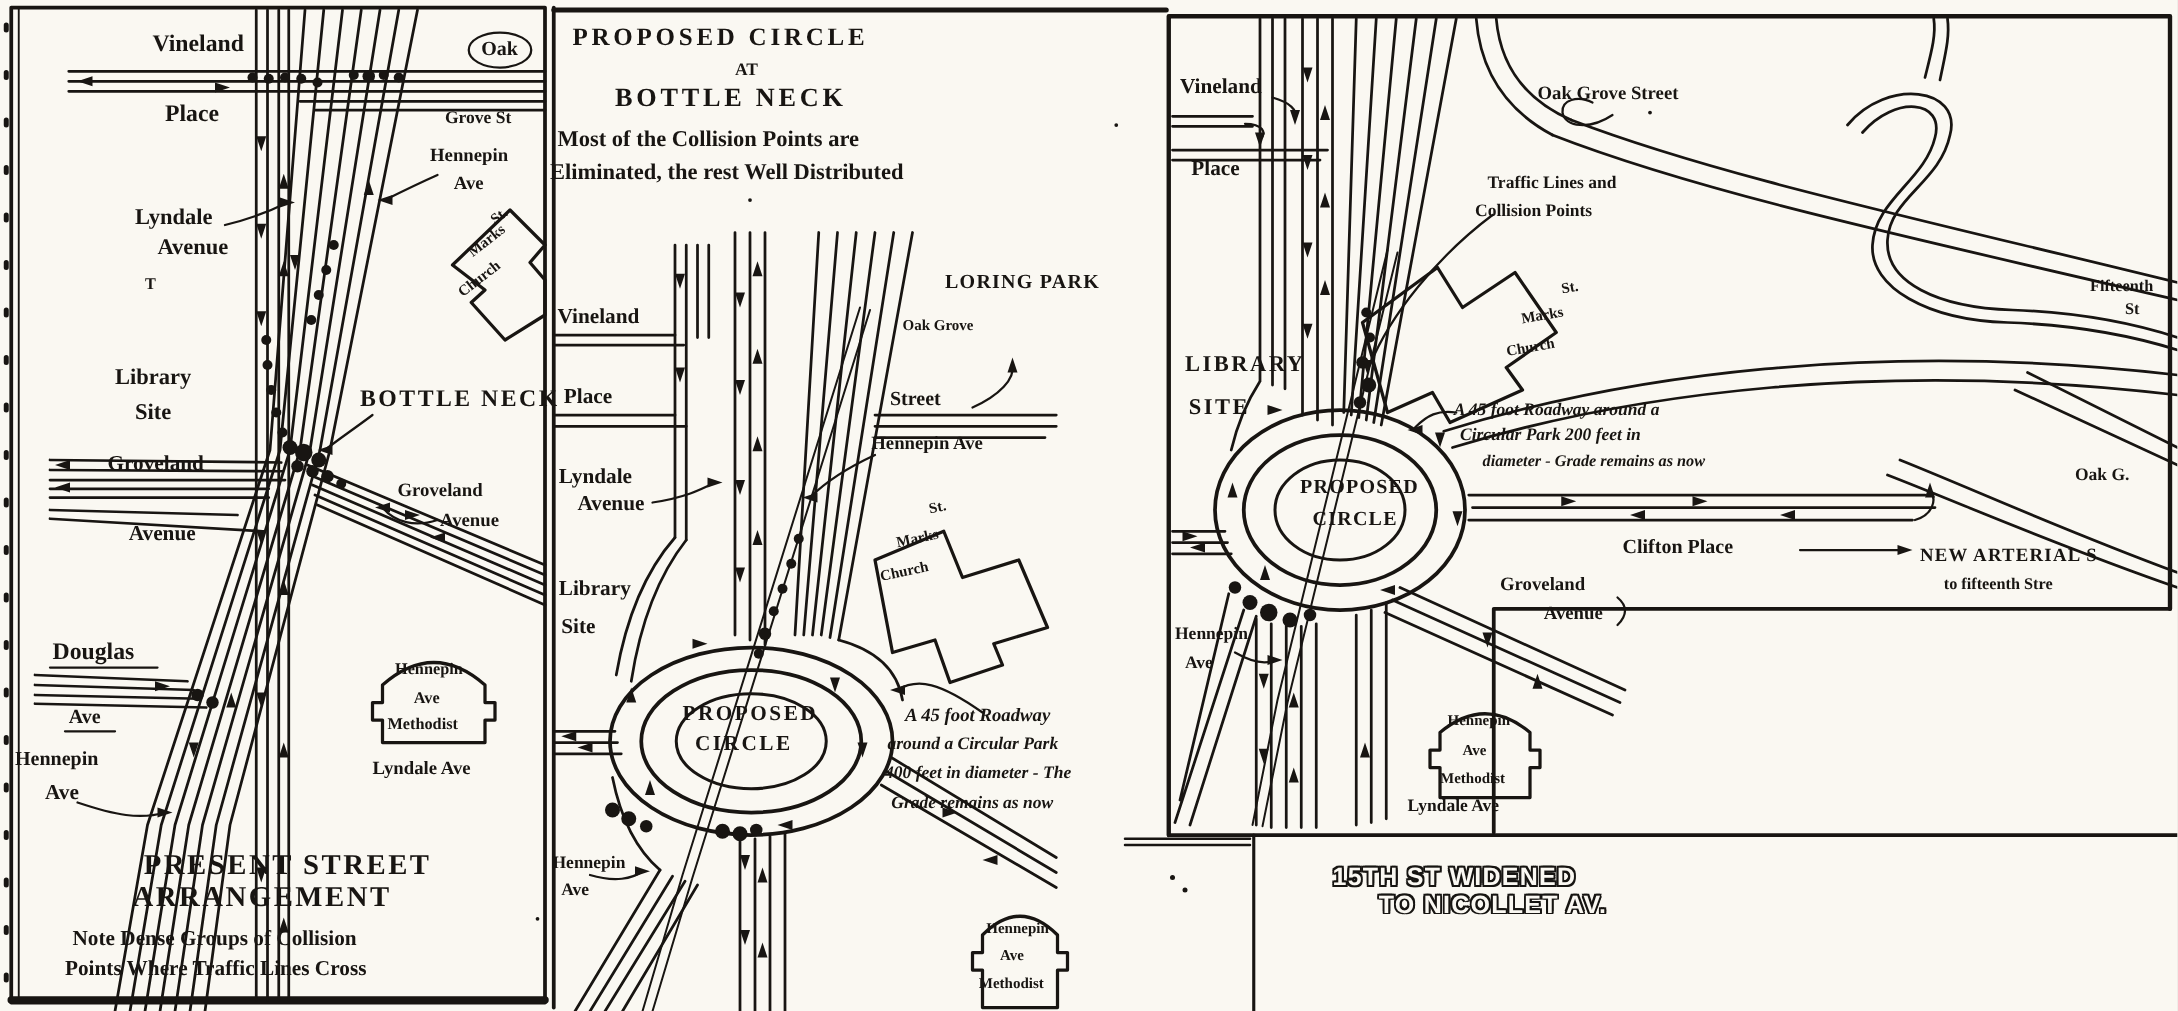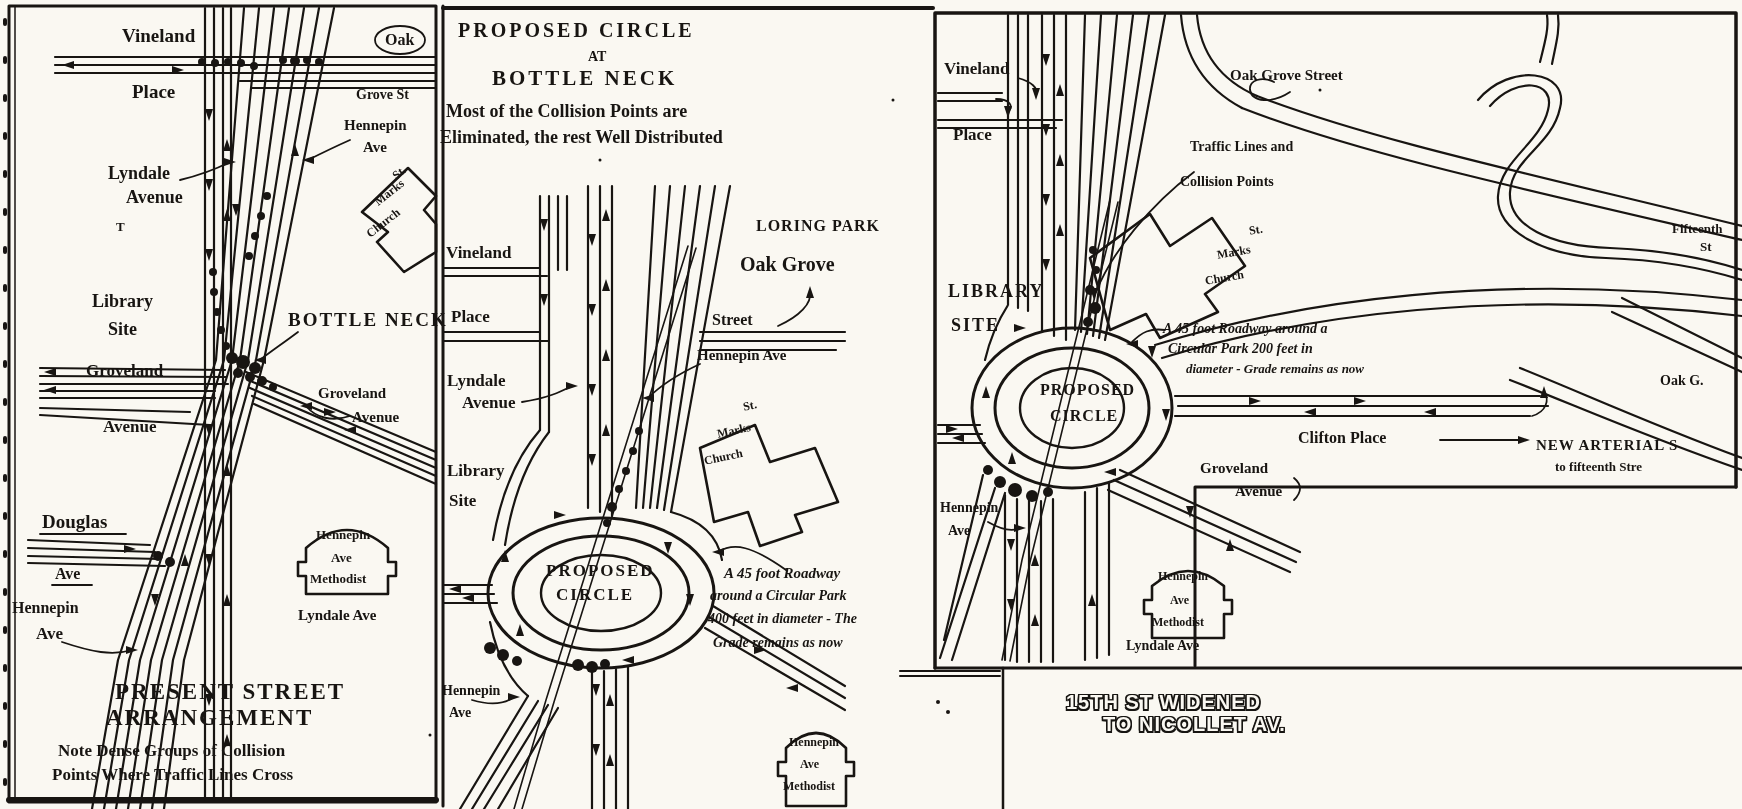--- a/index.html
+++ b/index.html
@@ -259,21 +259,21 @@
       <span class="lbl" style="left: 58px; top: 742px; font-size: 17px;">Note Dense Groups of Collision</span>
       <span class="lbl" style="left: 52px; top: 766px; font-size: 17px;">Points Where Traffic Lines Cross</span>
       <span class="lbl" style="left: 458px; top: 20px; font-size: 20px; letter-spacing: 3px;">PROPOSED CIRCLE</span>
       <span class="lbl" style="left: 588px; top: 50px; font-size: 14px;">AT</span>
       <span class="lbl" style="left: 492px; top: 68px; font-size: 21px; letter-spacing: 3px;">BOTTLE NECK</span>
       <span class="lbl" style="left: 446px; top: 102px; font-size: 18px;">Most of the Collision Points are</span>
       <span class="lbl" style="left: 440px; top: 128px; font-size: 18px;">Eliminated, the rest Well Distributed</span>
       <span class="lbl" style="left: 446px; top: 244px; font-size: 17px;">Vineland</span>
       <span class="lbl" style="left: 451px; top: 308px; font-size: 17px;">Place</span>
       <span class="lbl" style="left: 756px; top: 218px; font-size: 16px; letter-spacing: 1px;">LORING PARK</span>
-      <span class="lbl" style="left: 740px; top: 254px; font-size: 20px;">Oak Grove</span>
+      <span class="lbl" style="left: 722px; top: 254px; font-size: 12px;">Oak Grove</span>
       <span class="lbl" style="left: 712px; top: 312px; font-size: 16px;">Street</span>
       <span class="lbl" style="left: 697px; top: 348px; font-size: 15px;">Hennepin Ave</span>
       <span class="lbl" style="left: 447px; top: 372px; font-size: 17px;">Lyndale</span>
       <span class="lbl" style="left: 462px; top: 394px; font-size: 17px;">Avenue</span>
       <span class="lbl" style="left: 447px; top: 462px; font-size: 17px;">Library</span>
       <span class="lbl" style="left: 449px; top: 492px; font-size: 17px;">Site</span>
       <span class="lbl" style="left: 742px; top: 401px; font-size: 12px; transform: rotate(-12deg);">St.</span>
       <span class="lbl" style="left: 716px; top: 428px; font-size: 12px; transform: rotate(-12deg);">Marks</span>
       <span class="lbl" style="left: 703px; top: 455px; font-size: 12px; transform: rotate(-12deg);">Church</span>
       <span class="lbl" style="left: 546px; top: 562px; font-size: 17px; letter-spacing: 2px;">PROPOSED</span>
@@ -284,21 +284,21 @@
       <span class="lbl i" style="left: 713px; top: 636px; font-size: 14px;">Grade remains as now</span>
       <span class="lbl" style="left: 442px; top: 684px; font-size: 14px;">Hennepin</span>
       <span class="lbl" style="left: 449px; top: 706px; font-size: 14px;">Ave</span>
       <span class="lbl" style="left: 789px; top: 736px; font-size: 12px;">Hennepin</span>
       <span class="lbl" style="left: 800px; top: 758px; font-size: 12px;">Ave</span>
       <span class="lbl" style="left: 783px; top: 780px; font-size: 12px;">Methodist</span>
       <span class="lbl" style="left: 944px; top: 60px; font-size: 17px;">Vineland</span>
       <span class="lbl" style="left: 953px; top: 126px; font-size: 17px;">Place</span>
       <span class="lbl" style="left: 1230px; top: 68px; font-size: 15px;">Oak Grove Street</span>
       <span class="lbl" style="left: 1190px; top: 140px; font-size: 14px;">Traffic Lines and</span>
-      <span class="lbl" style="left: 1180px; top: 163px; font-size: 14px; margin-top: 12px;">Collision Points</span>
+      <span class="lbl" style="left: 1180px; top: 163px; font-size: 14px;">Collision Points</span>
       <span class="lbl" style="left: 948px; top: 282px; font-size: 18px; letter-spacing: 2px;">LIBRARY</span>
       <span class="lbl" style="left: 951px; top: 316px; font-size: 18px; letter-spacing: 2px;">SITE</span>
       <span class="lbl" style="left: 1248px; top: 225px; font-size: 12px; transform: rotate(-10deg);">St.</span>
       <span class="lbl" style="left: 1216px; top: 249px; font-size: 12px; transform: rotate(-10deg);">Marks</span>
       <span class="lbl" style="left: 1204px; top: 275px; font-size: 12px; transform: rotate(-10deg);">Church</span>
       <span class="lbl" style="left: 1040px; top: 382px; font-size: 16px; letter-spacing: 1px;">PROPOSED</span>
       <span class="lbl" style="left: 1050px; top: 408px; font-size: 16px; letter-spacing: 1px;">CIRCLE</span>
       <span class="lbl i" style="left: 1163px; top: 322px; font-size: 14px;">A 45 foot Roadway around a</span>
       <span class="lbl i" style="left: 1168px; top: 342px; font-size: 14px;">Circular Park 200 feet in</span>
       <span class="lbl i" style="left: 1186px; top: 362px; font-size: 13px;">diameter - Grade remains as now</span>

